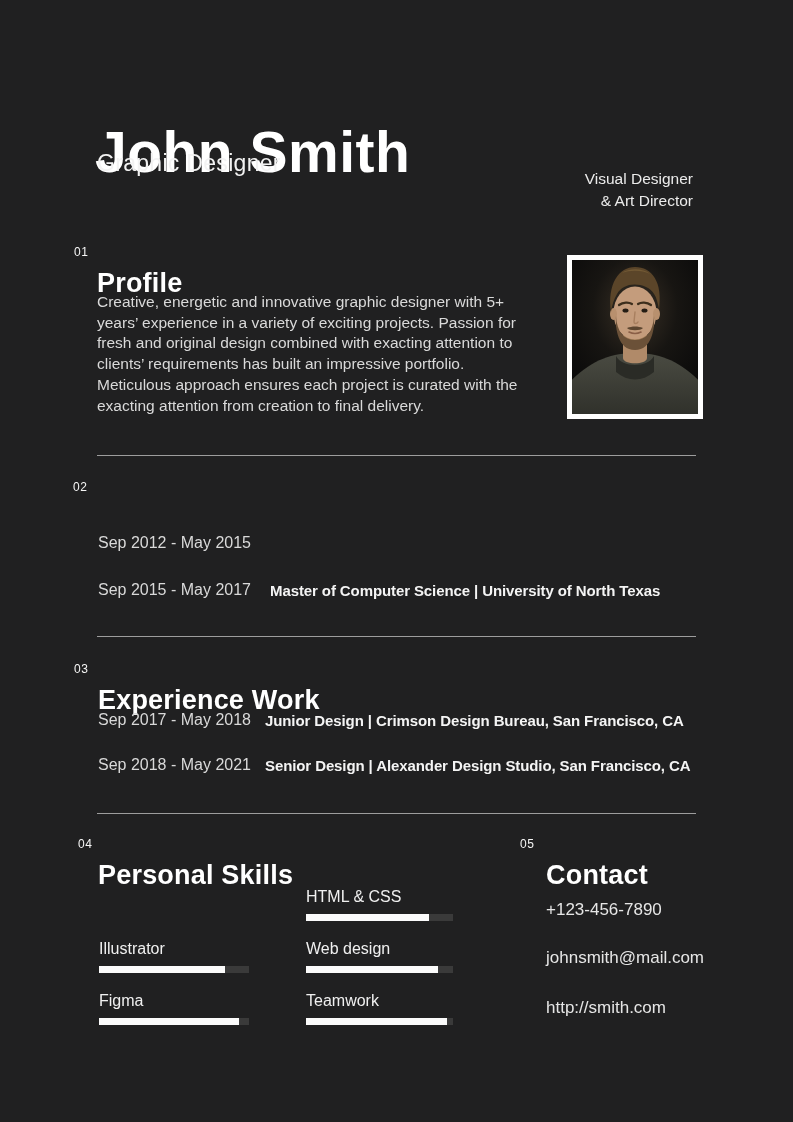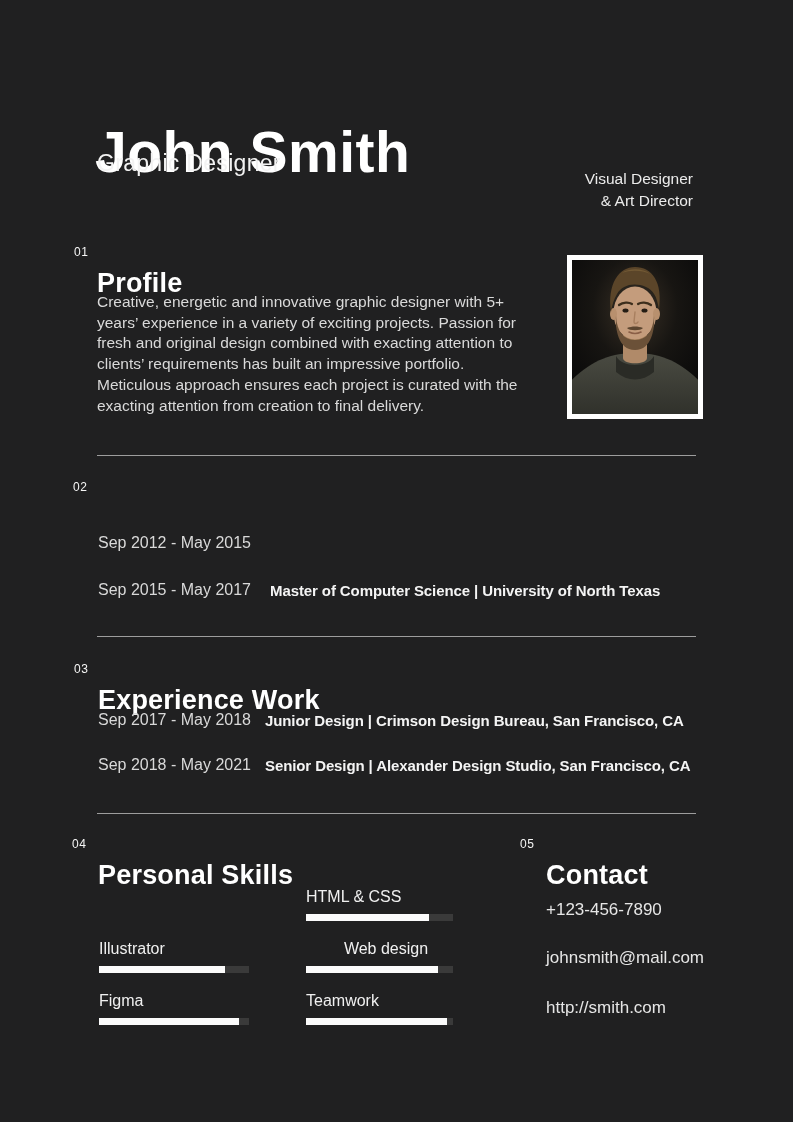--- a/index.html
+++ b/index.html
@@ -138,21 +138,21 @@
     <span class="date">Sep 2017 - May 2018</span>
     <span class="detail">Junior Design | Crimson Design Bureau, San Francisco, CA</span>
   </div>
   <div class="abs row exp" style="top:755px;">
     <span class="date">Sep 2018 - May 2021</span>
     <span class="detail">Senior Design | Alexander Design Studio, San Francisco, CA</span>
   </div>
 
   <div class="abs divider" style="top:813px;"></div>
 
-  <div class="abs sec-num" style="left:72px;top:838px;">04</div>
+  <div class="abs sec-num" style="left:78px;top:838px;">04</div>
   <h2 class="abs sec-title" style="left:98px;top:840px;">Personal Skills</h2>
 
   <div class="abs skill c1" style="left:99px;top:941px;">
     <div class="skill-label">Illustrator</div>
     <div class="bar-track">
         <div class="bar-fill" style="width: 84%;"></div>
       </div>
   </div>
   <div class="abs skill c1" style="left:99px;top:993px;">
     <div class="skill-label">Figma</div>
@@ -160,21 +160,21 @@
         <div class="bar-fill" style="width: 93%;"></div>
       </div>
   </div>
 
   <div class="abs skill c2" style="left:306px;top:889px;">
     <div class="skill-label">HTML &amp; CSS</div>
     <div class="bar-track">
         <div class="bar-fill" style="width: 84%;"></div>
       </div>
   </div>
-  <div class="abs skill c2" style="left:306px;top:941px;text-align:center;">
+  <div class="abs skill c2" style="left:306px;top:941px;">
     <div class="skill-label">Web design</div>
     <div class="bar-track">
         <div class="bar-fill" style="width: 90%;"></div>
       </div>
   </div>
   <div class="abs skill c2" style="left:306px;top:993px;">
     <div class="skill-label">Teamwork</div>
     <div class="bar-track">
         <div class="bar-fill" style="width: 96%;"></div>
       </div>

